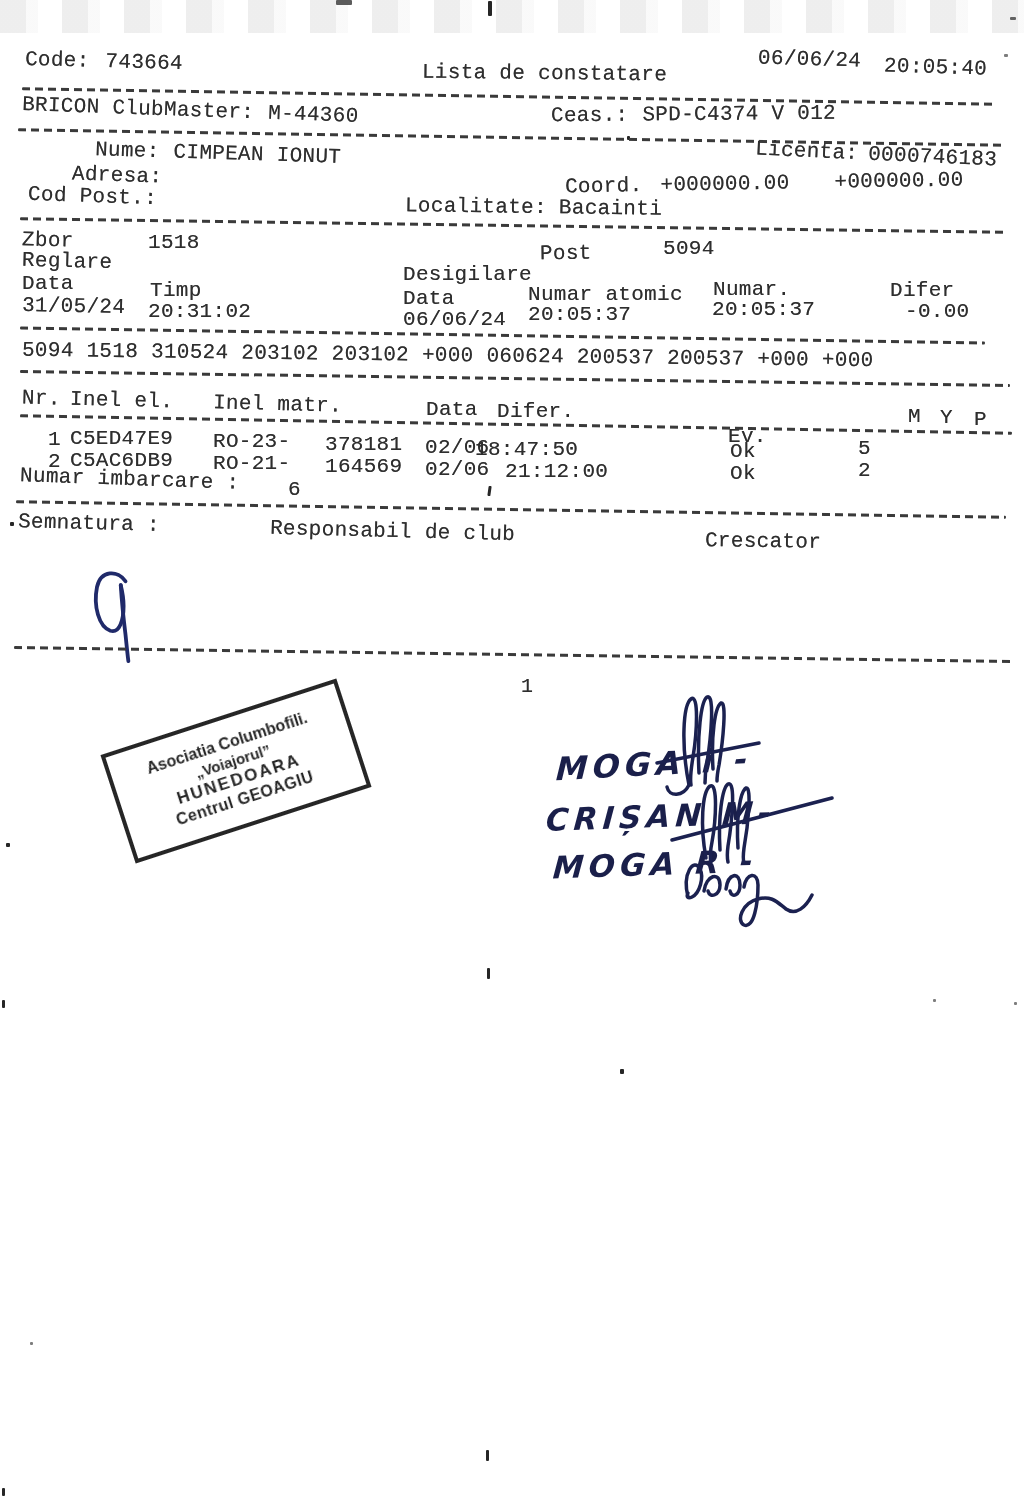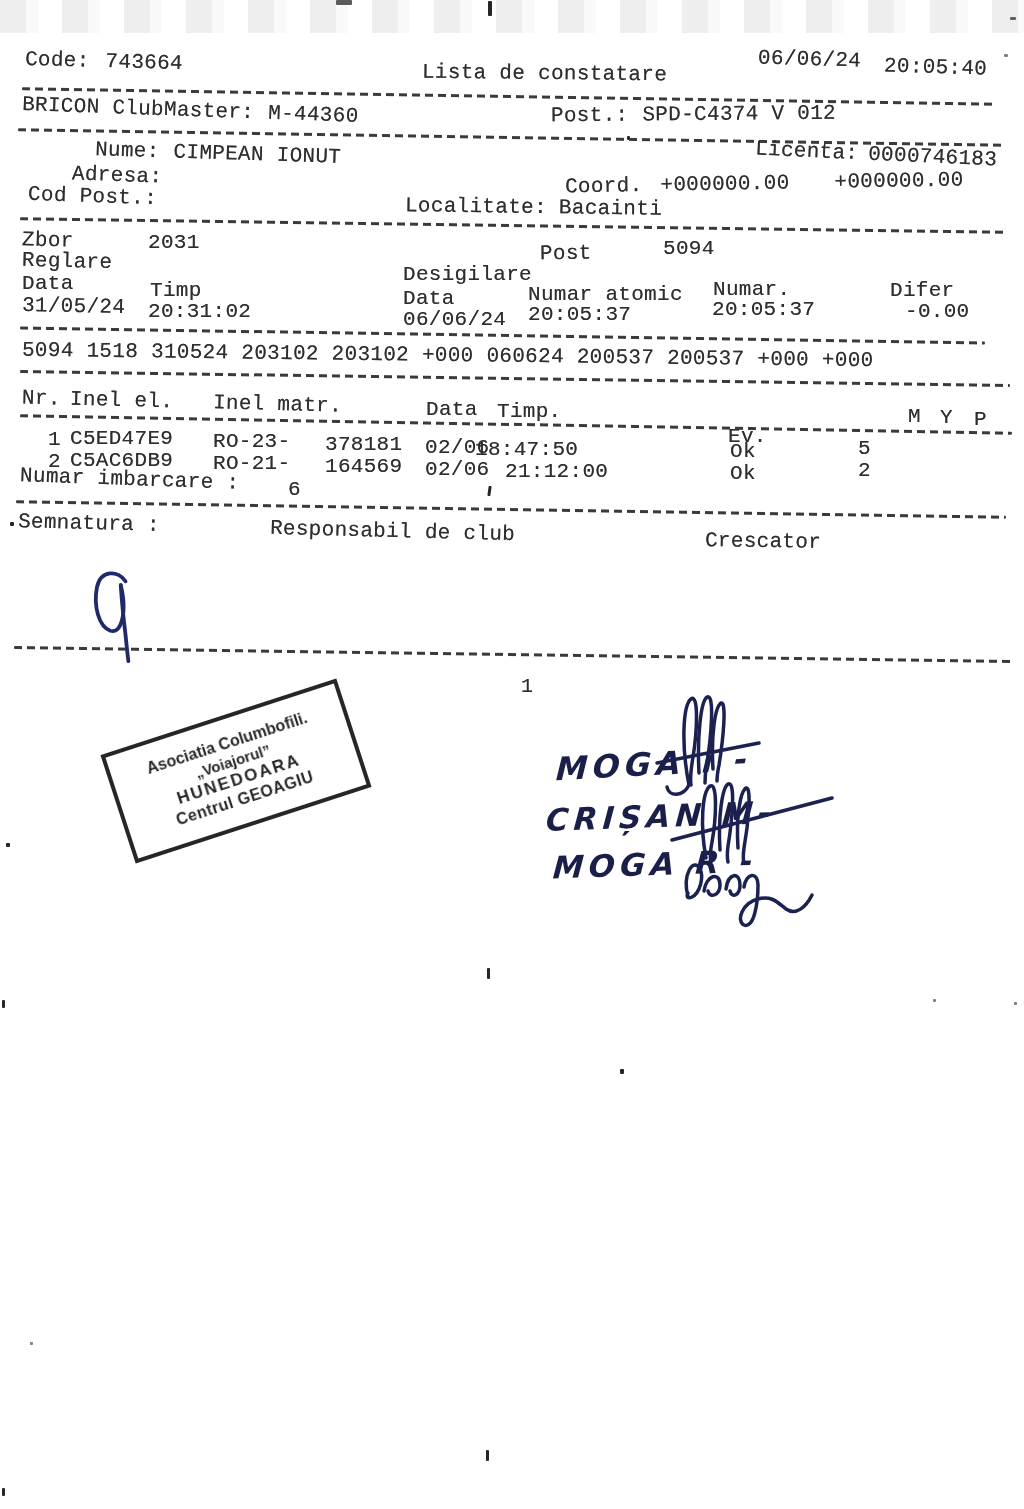--- a/index.html
+++ b/index.html
@@ -160,33 +160,33 @@
   <div class="sp sp15"></div>
   <div class="sp sp16"></div>
 
   <div class="t code"><span>Code:</span><span class="ml16">743664</span></div>
   <div class="t title">Lista de constatare</div>
   <div class="t hdate">06/06/24</div>
   <div class="t htime">20:05:40</div>
   <div class="dl dl1"></div>
 
   <div class="t device"><span>BRICON ClubMaster:</span><span class="ml14">M-44360</span></div>
-  <div class="t clock"><span>Post.:</span><span class="ml14">SPD-C4374 V 012</span></div>
+  <div class="t clock"><span>Ceas.:</span><span class="ml14">SPD-C4374 V 012</span></div>
   <div class="dl dl2"></div>
 
   <div class="t nume"><span>Nume:</span><span class="ml14">CIMPEAN IONUT</span></div>
   <div class="t licenta"><span>Licenta:</span><span class="ml10">0000746183</span></div>
   <div class="t adresa">Adresa:</div>
   <div class="t coord"><span>Coord.</span><span class="ml18">+000000.00</span><span class="ml45">+000000.00</span></div>
   <div class="t codpost">Cod Post.:</div>
   <div class="t localitate"><span>Localitate:</span><span class="ml12">Bacainti</span></div>
   <div class="dl dl3"></div>
 
   <div class="t zbor-l">Zbor</div>
-  <div class="t zbor-v">2031</div>
+  <div class="t zbor-v">1518</div>
   <div class="t club-l">Post</div>
   <div class="t club-v">5094</div>
   <div class="t reglare">Reglare</div>
   <div class="t desigilare">Desigilare</div>
   <div class="t rdata-l">Data</div>
   <div class="t rtimp-l">Timp</div>
   <div class="t ddata-l">Data</div>
   <div class="t atomic-l">Numar atomic</div>
   <div class="t ceas-l">Numar.</div>
   <div class="t difer-l">Difer</div>
@@ -198,21 +198,21 @@
   <div class="t difer-v">-0.00</div>
   <div class="dl dl4"></div>
 
   <div class="t rawline">5094 1518 310524 203102 203102 +000 060624 200537 200537 +000 +000</div>
   <div class="dl dl5"></div>
 
   <div class="t h-nr">Nr.</div>
   <div class="t h-inel-el">Inel el.</div>
   <div class="t h-inel-matr">Inel matr.</div>
   <div class="t h-data">Data</div>
-  <div class="t h-timp">Timp.</div>
+  <div class="t h-timp">Difer.</div>
   <div class="t h-ev">Ev.</div>
   <div class="t h-m">M</div>
   <div class="t h-y">Y</div>
   <div class="t h-p">P</div>
   <div class="dl dl6"></div>
 
   <div class="t r1-nr">1</div>
   <div class="t r1-inel">C5ED47E9</div>
   <div class="t r1-matr">RO-23-</div>
   <div class="t r1-serial">378181</div>

